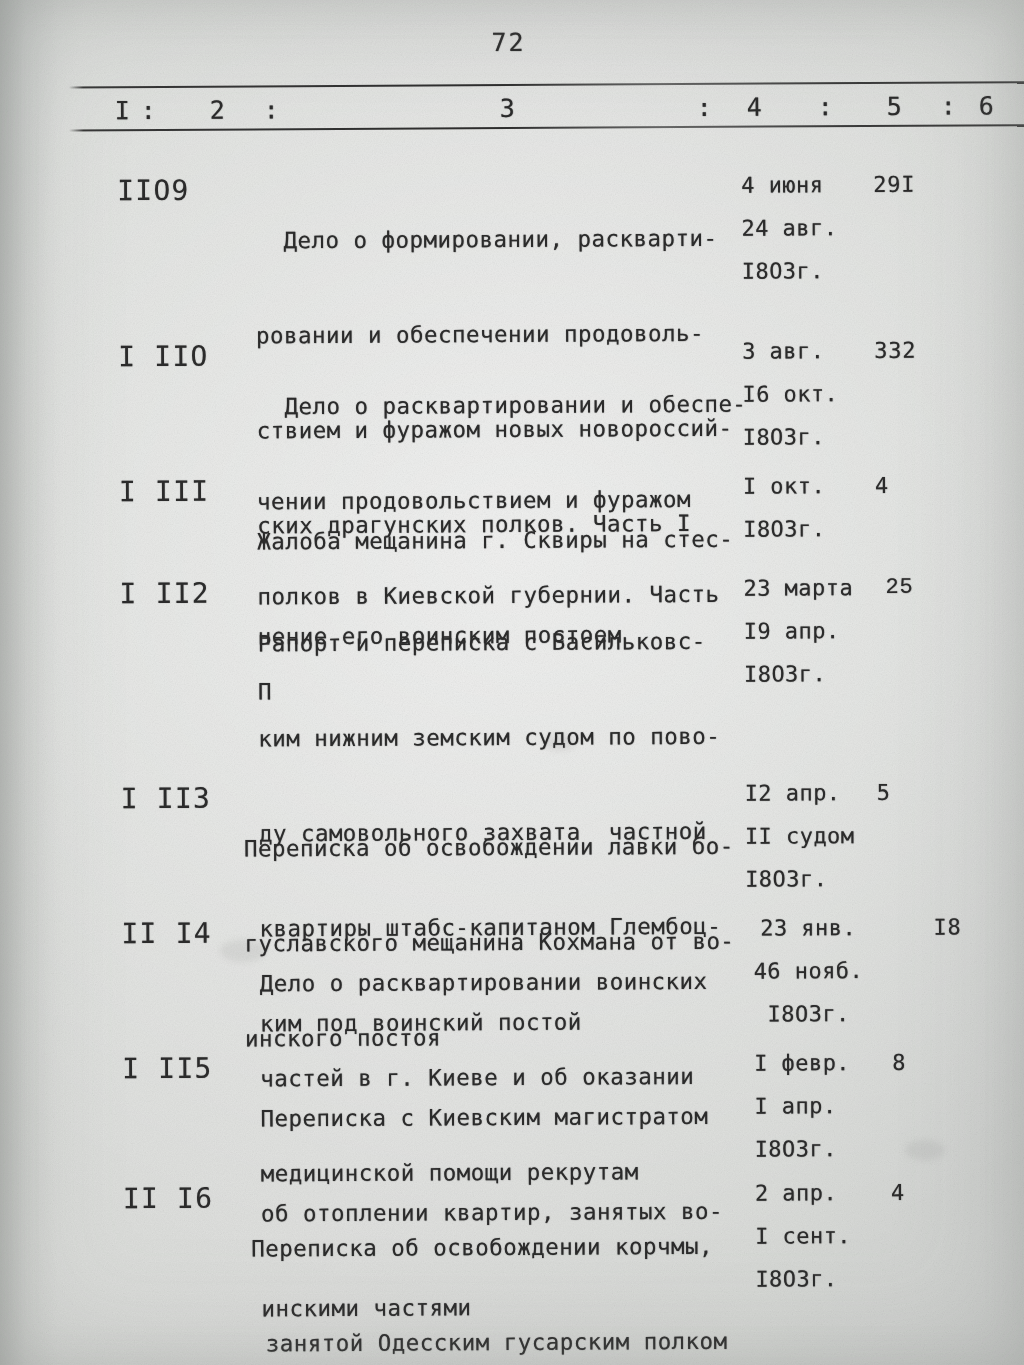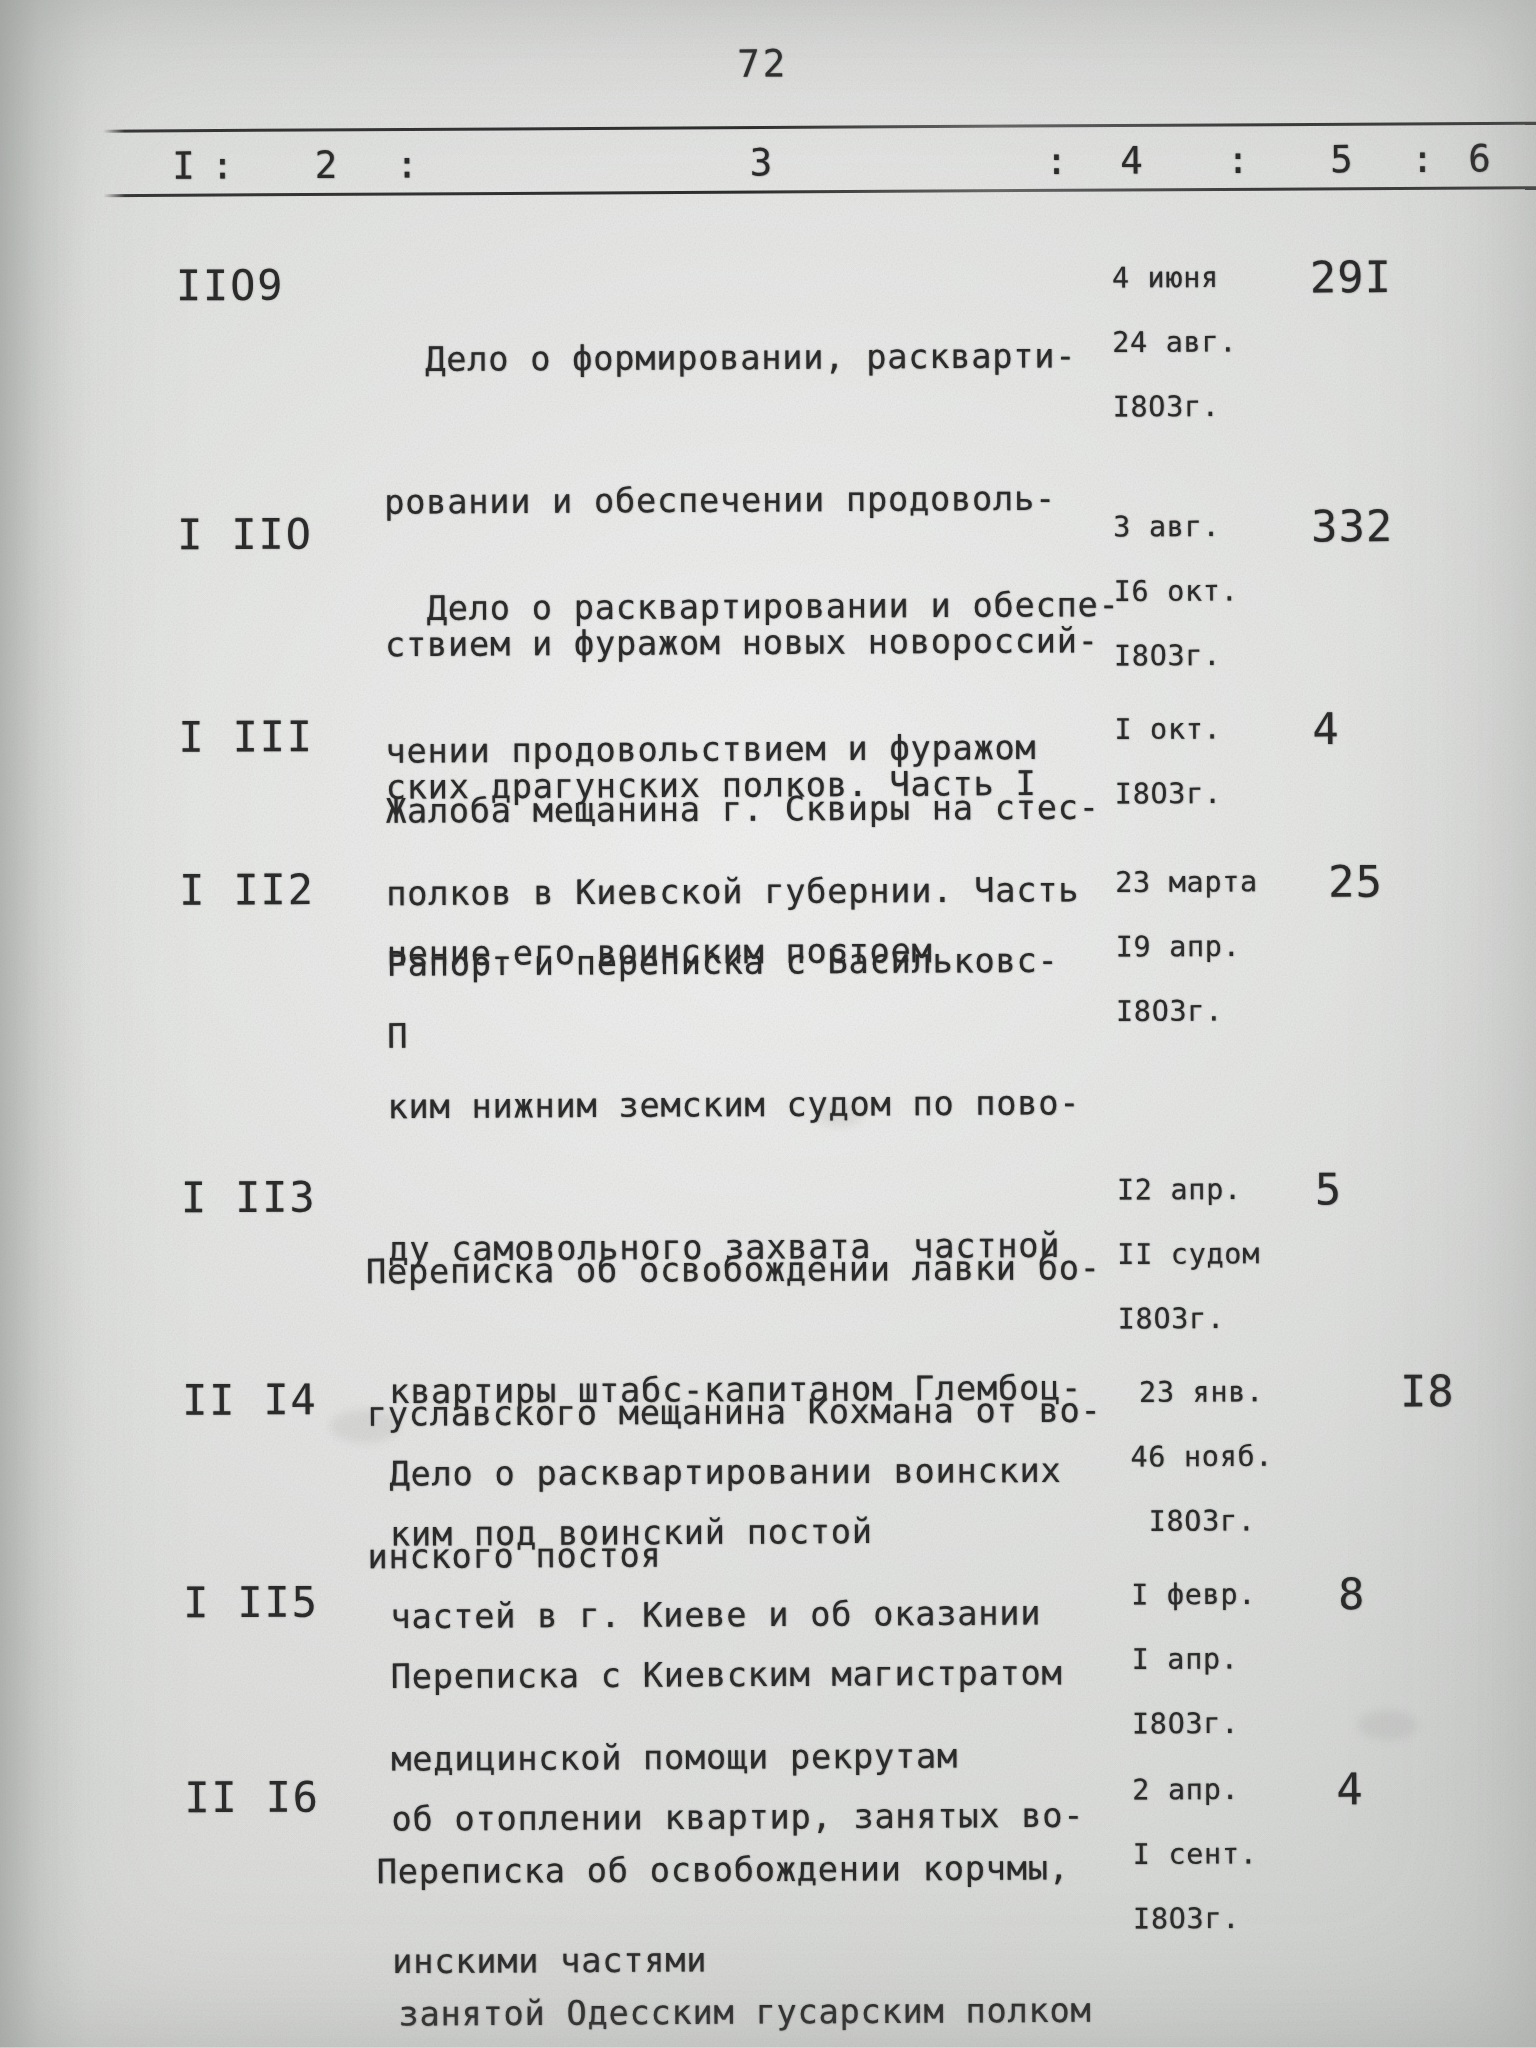--- a/index.html
+++ b/index.html
@@ -110,27 +110,27 @@
   .entry .counts .ln {
     display: block;
     height: 43px;
     line-height: 30px;
     white-space: pre;
     text-shadow: 0 0 1.1px rgba(60,60,60,0.55), 0.4px 0.3px 0.7px rgba(90,90,90,0.28);
   }
   .entry .dates {
     position: absolute;
     left: 744px;
-    font-size: 19px;
+    font-size: 22px;
     letter-spacing: 0.45px;
   }
   .entry .counts {
     position: absolute;
     left: 876px;
-    font-size: 29px;
+    font-size: 22px;
     letter-spacing: 0.8px;
   }
 
   .smudge {
     position: absolute;
     border-radius: 50%;
     background: rgba(120,124,120,0.13);
     filter: blur(3px);
     pointer-events: none;
   }
@@ -236,21 +236,21 @@
         <span class="ln">ким нижним земским судом по пово-</span>
         <span class="ln">ду самовольного захвата  частной</span>
         <span class="ln">квартиры штабс-капитаном Глембоц-</span>
         <span class="ln">ким под воинский постой</span>
       </span>
       <span class="dates">
         <span class="ln">23 марта</span>
         <span class="ln">I9 апр.</span>
         <span class="ln">I8O3г.</span>
       </span>
-      <span class="counts" style="left:886px;">
+      <span class="counts" style="left:886px;font-family:Liberation Mono, monospace;">
         <span class="ln">25</span>
       </span>
     </div>
 
     <div class="entry" style="top:780px;left:0;right:0;">
       <span class="num">I II3</span>
       <span class="desc" style="left:243px;">
         <span class="ln">Переписка об освобождении лавки бо-</span>
         <span class="ln">гуславского мещанина Кохмана от во-</span>
         <span class="ln">инского постоя</span>

